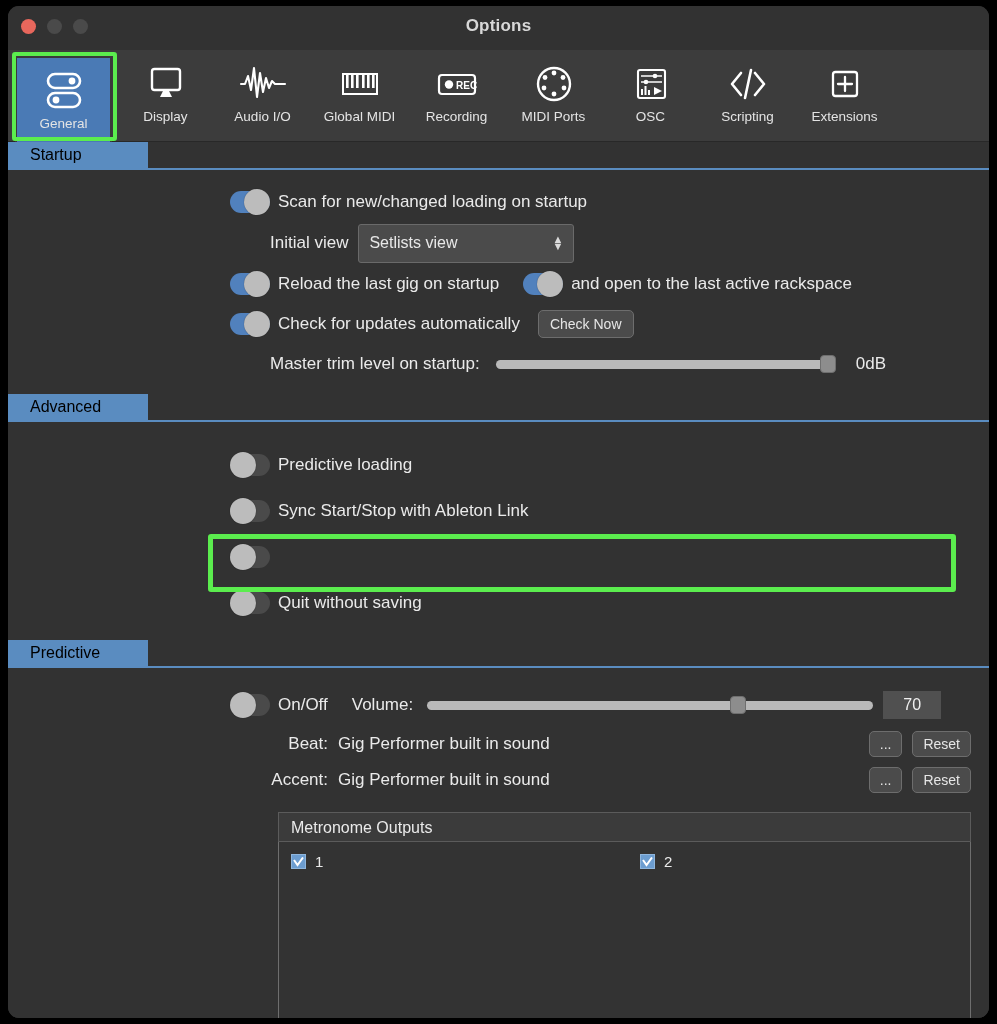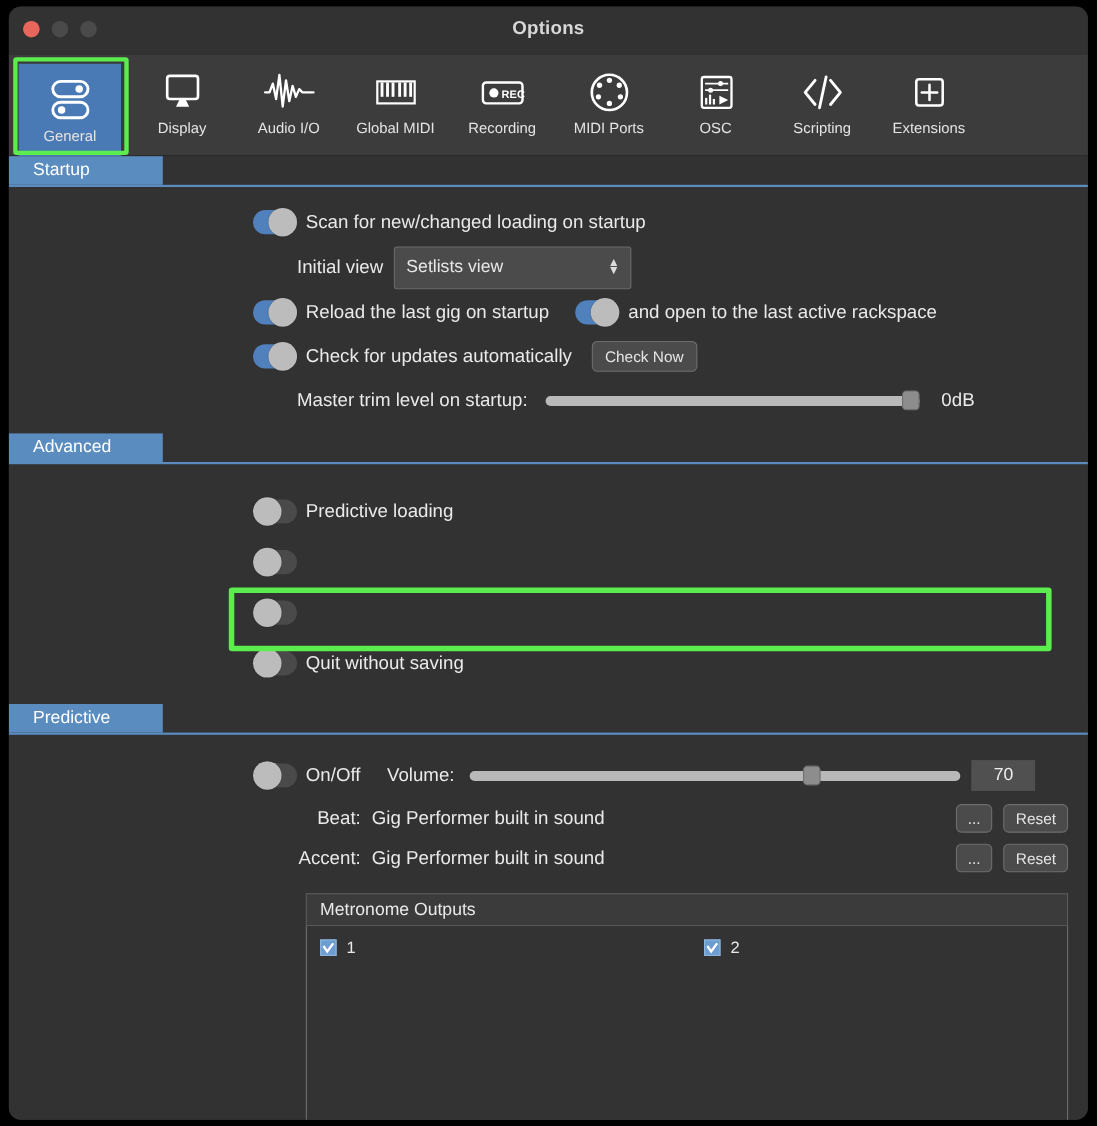--- a/index.html
+++ b/index.html
@@ -104,21 +104,21 @@
 
   .section-head {
     position: relative;
     height: 28px;
     border-bottom: 2px solid #5a8cc0;
     background: #323232;
   }
   .section-head .tab {
     display: inline-block;
     background: #5a8cc0;
-    color: #ffffff;
+    color: #000000;
     font-size: 16px;
     height: 26px;
     line-height: 26px;
     padding: 0 14px 0 22px;
     min-width: 140px;
   }
 
   .rows { padding: 12px 0 10px 0; }
 
   .row {
@@ -507,20 +507,21 @@
         <div class="toggle off">
             <div class="knob"></div>
           </div>
         <span class="lbl">Predictive loading</span>
       </div>
 
       <div class="row" style="height:46px;">
         <div class="toggle off">
             <div class="knob"></div>
           </div>
+        <span class="lbl">Sync Start/Stop with Ableton Link</span>
       </div>
 
       <div class="row" style="height:46px;">
         <div class="toggle off">
             <div class="knob"></div>
           </div>
       </div>
 
       <div class="row" style="height:46px;">
         <div class="toggle off">

